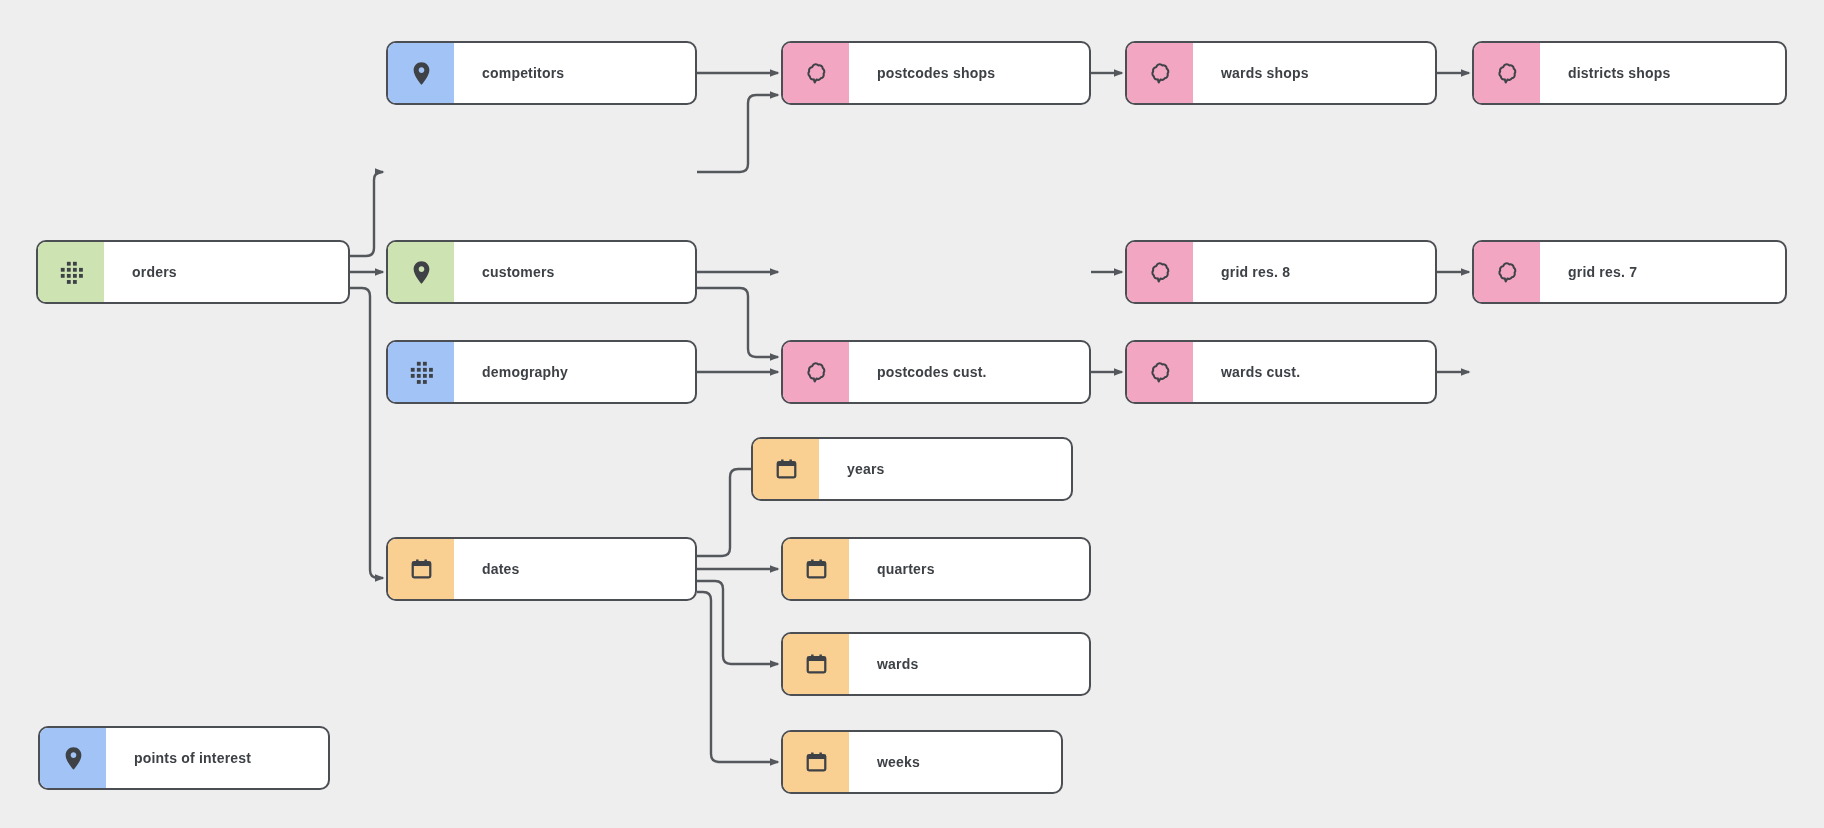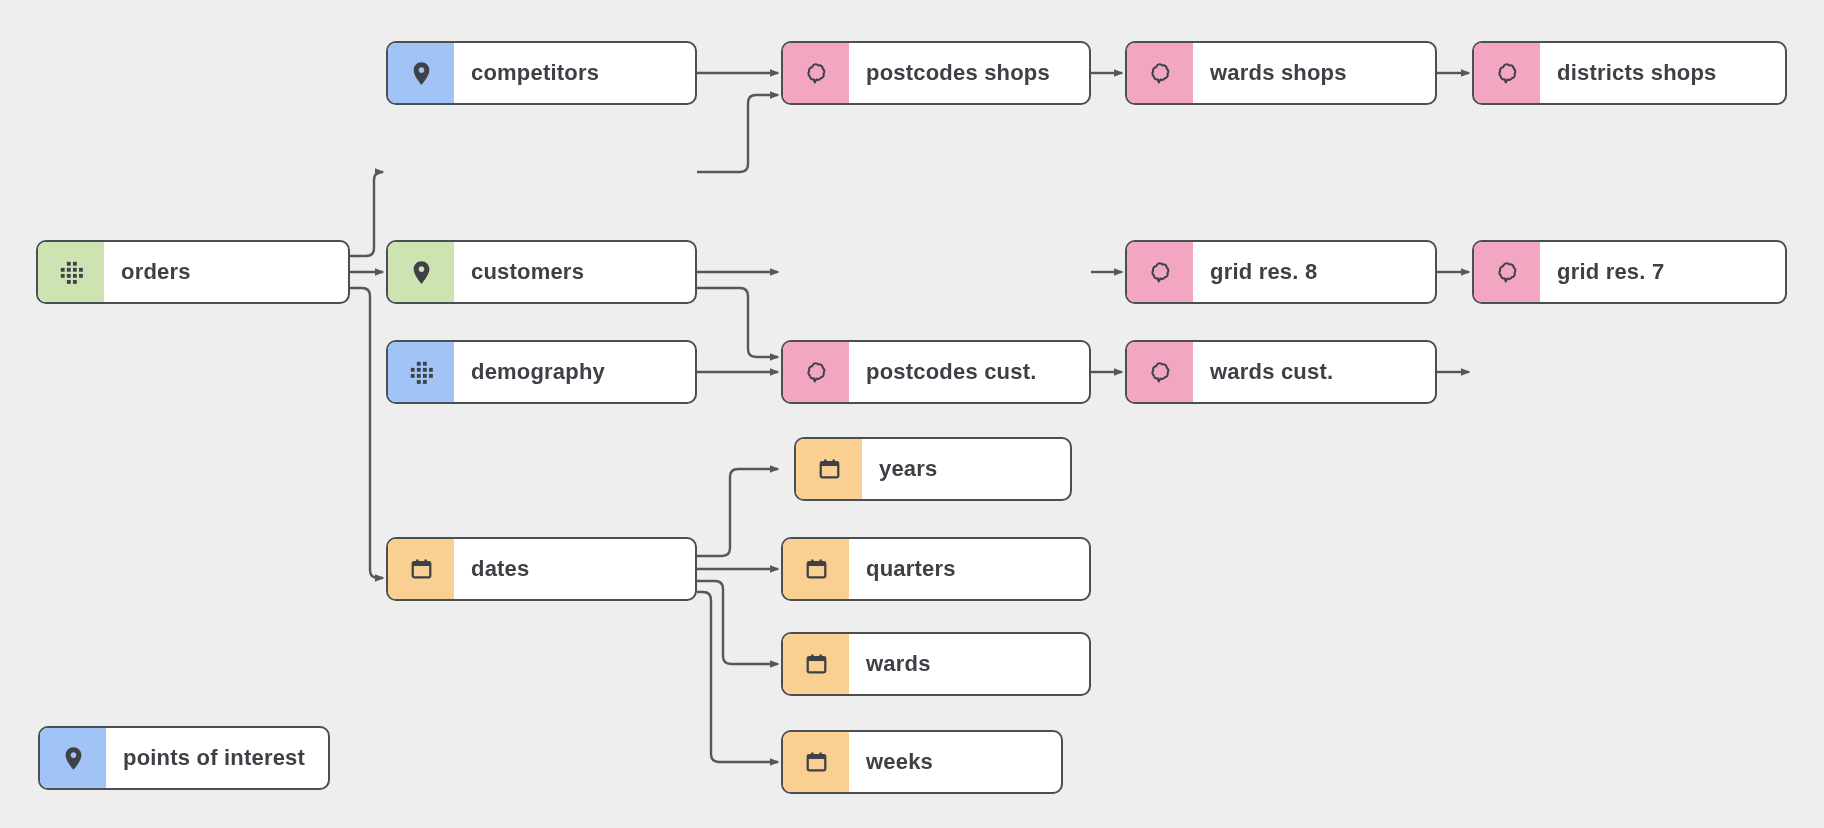--- a/index.html
+++ b/index.html
@@ -24,22 +24,22 @@
     flex:0 0 66px;width:66px;
     display:flex;align-items:center;justify-content:center;
   }
   .iconbox.green{background:var(--green,#cde4b2);}
   .iconbox.blue{background:var(--blue,#a1c3f6);}
   .iconbox.pink{background:var(--pink,#f3a6c1);}
   .iconbox.orange{background:var(--orange,#f9cf92);}
   .glyph{width:27px;height:27px;color:var(--glyph,#3e4247);}
   .label{
     align-self:center;
-    padding-left:17px;
-    font-size:22px;font-weight:700;color:var(--text,#3d4145);
+    padding-left:28px;
+    font-size:14px;font-weight:700;color:var(--text,#3d4145);
     letter-spacing:.2px;white-space:nowrap;
   }
 </style>
 </head>
 <body>
 
 <svg width="0" height="0" style="position:absolute" aria-hidden="true">
   <defs>
     <symbol id="i-pin" viewBox="0 0 24 24">
       <path fill="currentColor" d="M12 2c-3.9 0-7 3.1-7 7 0 5.2 7 13 7 13s7-7.8 7-13c0-3.9-3.1-7-7-7zm0 9.5c-1.4 0-2.5-1.1-2.5-2.5s1.1-2.5 2.5-2.5 2.5 1.1 2.5 2.5-1.1 2.5-2.5 2.5z"></path>
@@ -157,21 +157,21 @@
 
   <div class="node" style="left:781px;top:340px;width:310px">
     <div class="iconbox pink">
       <svg class="glyph">
           <use href="#i-region"></use>
         </svg>
     </div>
     <div class="label">postcodes cust.</div>
   </div>
 
-  <div class="node" style="left:794px;top:437px;width:278px">
+  <div class="node" style="left:751px;top:437px;width:322px">
     <div class="iconbox orange">
       <svg class="glyph">
           <use href="#i-calendar"></use>
         </svg>
     </div>
     <div class="label">years</div>
   </div>
 
   <div class="node" style="left:781px;top:537px;width:310px">
     <div class="iconbox orange">

